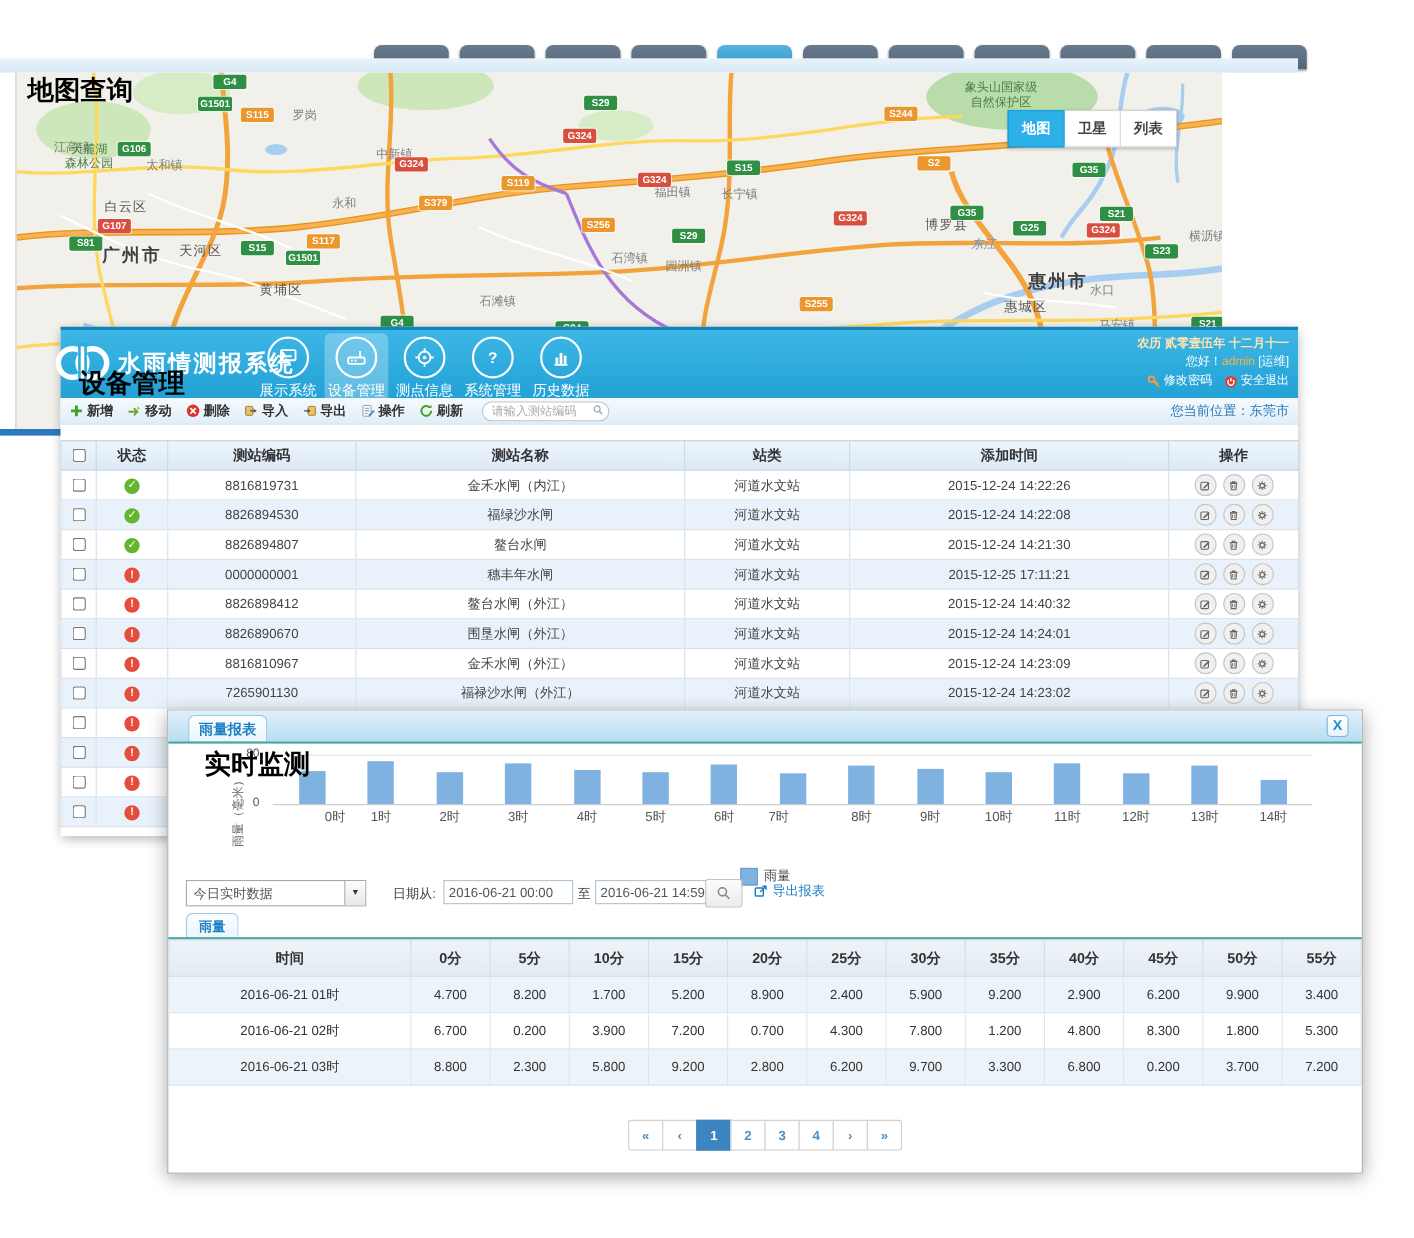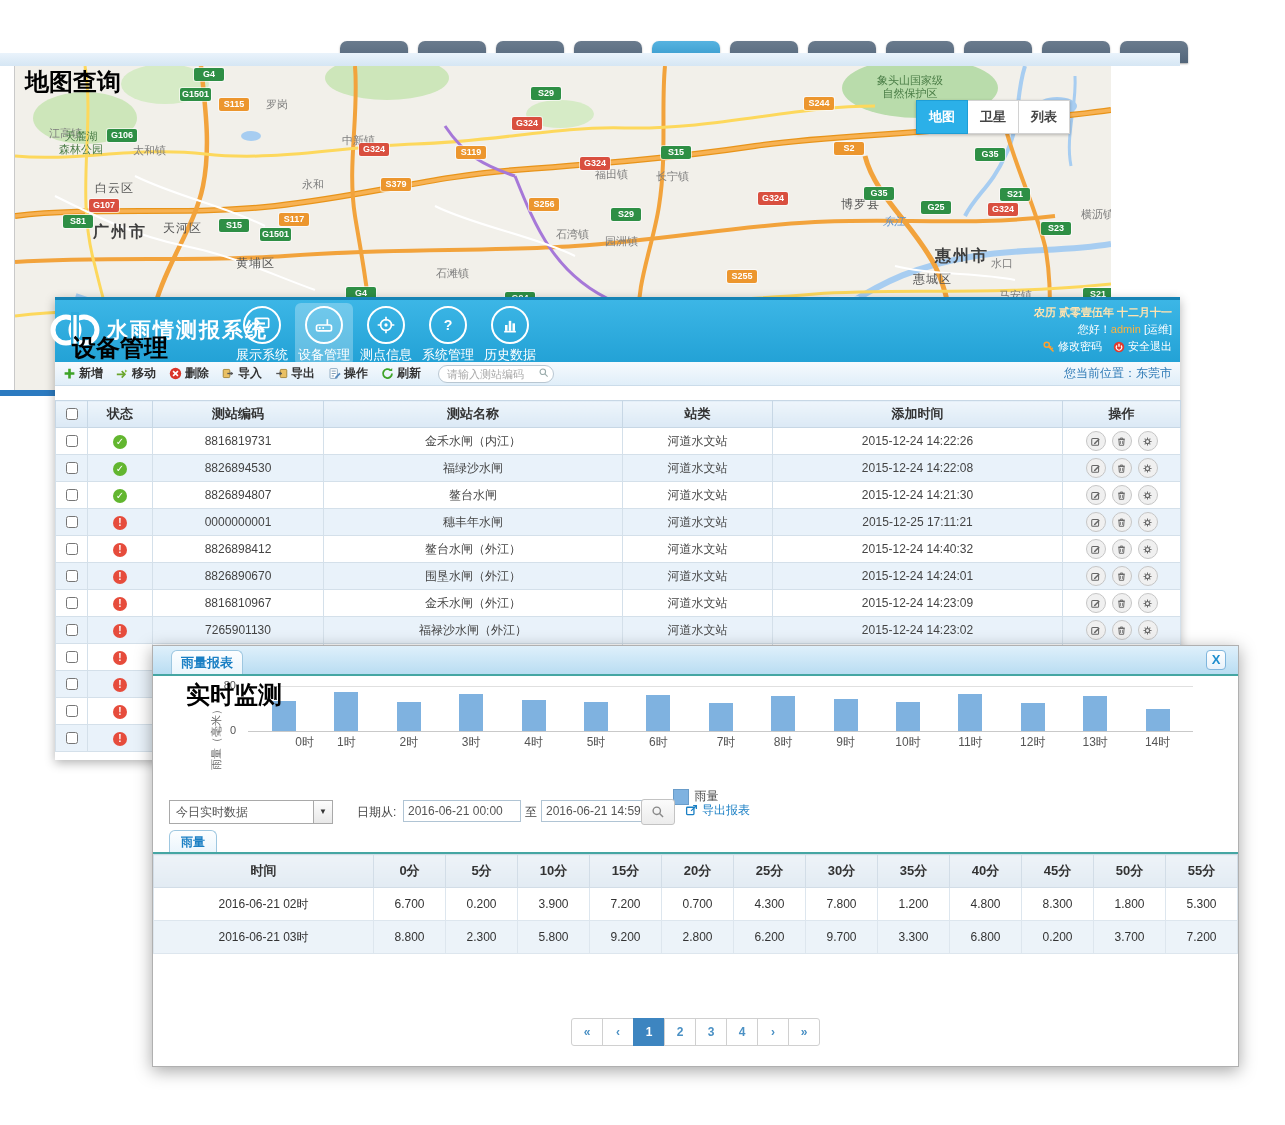--- a/index.html
+++ b/index.html
@@ -206,21 +206,21 @@
         <span class="shield s-o" style="left: 204px; top: 32px;">S115</span>
         <span class="shield s-g" style="left: 92px; top: 63px;">G106</span>
         <span class="shield s-g" style="left: 165px; top: 22px;">G1501</span>
         <span class="shield s-r" style="left: 311px; top: 77px;">G324</span>
         <span class="shield s-r" style="left: 464px; top: 51px;">G324</span>
         <span class="shield s-r" style="left: 532px; top: 91px;">G324</span>
         <span class="shield s-r" style="left: 710px; top: 126px;">G324</span>
         <span class="shield s-g" style="left: 516px; top: 21px;">S29</span>
         <span class="shield s-g" style="left: 596px; top: 142px;">S29</span>
         <span class="shield s-o" style="left: 819px; top: 76px;">S2</span>
-        <span class="shield s-o" style="left: 441px; top: 80px;">S119</span>
+        <span class="shield s-o" style="left: 441px; top: 94px;">S119</span>
         <span class="shield s-o" style="left: 366px; top: 112px;">S379</span>
         <span class="shield s-o" style="left: 514px; top: 132px;">S256</span>
         <span class="shield s-g" style="left: 646px; top: 80px;">S15</span>
         <span class="shield s-g" style="left: 204px; top: 153px;">S15</span>
         <span class="shield s-g" style="left: 245px; top: 162px;">G1501</span>
         <span class="shield s-r" style="left: 41px; top: 133px;">G107</span>
         <span class="shield s-g" style="left: 48px; top: 149px;">S81</span>
         <span class="shield s-o" style="left: 264px; top: 147px;">S117</span>
         <span class="shield s-o" style="left: 789px; top: 31px;">S244</span>
         <span class="shield s-g" style="left: 849px; top: 121px;">G35</span>
@@ -761,21 +761,21 @@
           <div class="xlab" style="left: 225.8px;">2时</div>
           <div class="bar" style="left: 306.2px; top: 16px; height: 37px; background: rgb(127, 178, 224);"></div>
           <div class="xlab" style="left: 288.2px;">3时</div>
           <div class="bar" style="left: 368.6px; top: 22px; height: 31px; background: rgb(127, 178, 224);"></div>
           <div class="xlab" style="left: 350.6px;">4时</div>
           <div class="bar" style="left: 431px; top: 24px; height: 29px; background: rgb(127, 178, 224);"></div>
           <div class="xlab" style="left: 413px;">5时</div>
           <div class="bar" style="left: 493.4px; top: 17px; height: 36px; background: rgb(127, 178, 224);"></div>
           <div class="xlab" style="left: 475.4px;">6时</div>
           <div class="bar" style="left: 555.8px; top: 25px; height: 28px; background: rgb(127, 178, 224);"></div>
-          <div class="xlab" style="left: 543px;">7时</div>
+          <div class="xlab" style="left: 525px;">7时</div>
           <div class="bar" style="left: 618.2px; top: 18px; height: 35px; background: rgb(127, 178, 224);"></div>
           <div class="xlab" style="left: 600.2px;">8时</div>
           <div class="bar" style="left: 680.6px; top: 21px; height: 32px; background: rgb(127, 178, 224);"></div>
           <div class="xlab" style="left: 662.6px;">9时</div>
           <div class="bar" style="left: 743px; top: 24px; height: 29px; background: rgb(127, 178, 224);"></div>
           <div class="xlab" style="left: 725px;">10时</div>
           <div class="bar" style="left: 805.4px; top: 16px; height: 37px; background: rgb(127, 178, 224);"></div>
           <div class="xlab" style="left: 787.4px;">11时</div>
           <div class="bar" style="left: 867.8px; top: 25px; height: 28px; background: rgb(127, 178, 224);"></div>
           <div class="xlab" style="left: 849.8px;">12时</div>
@@ -844,20 +844,35 @@
             <th>25分</th>
             <th>30分</th>
             <th>35分</th>
             <th>40分</th>
             <th>45分</th>
             <th>50分</th>
             <th>55分</th>
           </tr>
         </thead>
         <tbody>
+          <tr class="alt">
+            <td>2016-06-21 01时</td>
+            <td>4.700</td>
+            <td>8.200</td>
+            <td>1.700</td>
+            <td>5.200</td>
+            <td>8.900</td>
+            <td>2.400</td>
+            <td>5.900</td>
+            <td>9.200</td>
+            <td>2.900</td>
+            <td>6.200</td>
+            <td>9.900</td>
+            <td>3.400</td>
+          </tr>
           <tr>
             <td>2016-06-21 02时</td>
             <td>6.700</td>
             <td>0.200</td>
             <td>3.900</td>
             <td>7.200</td>
             <td>0.700</td>
             <td>4.300</td>
             <td>7.800</td>
             <td>1.200</td>

